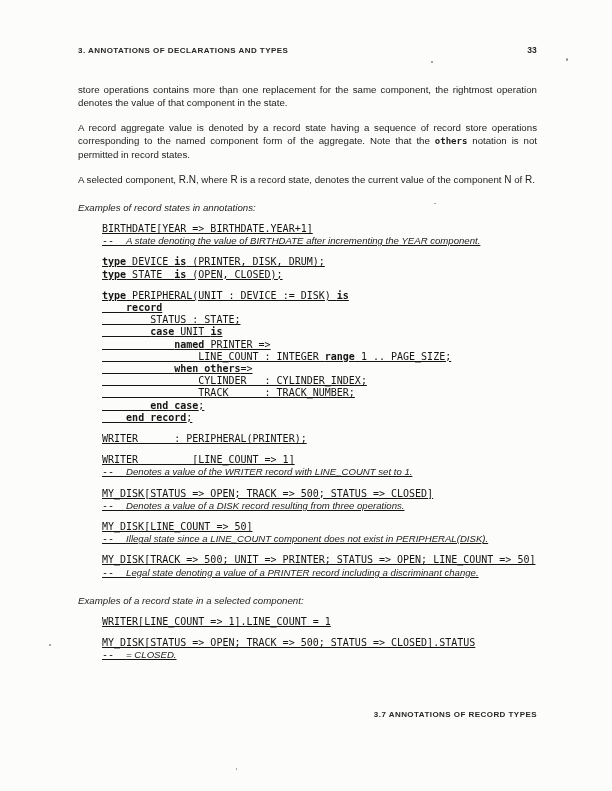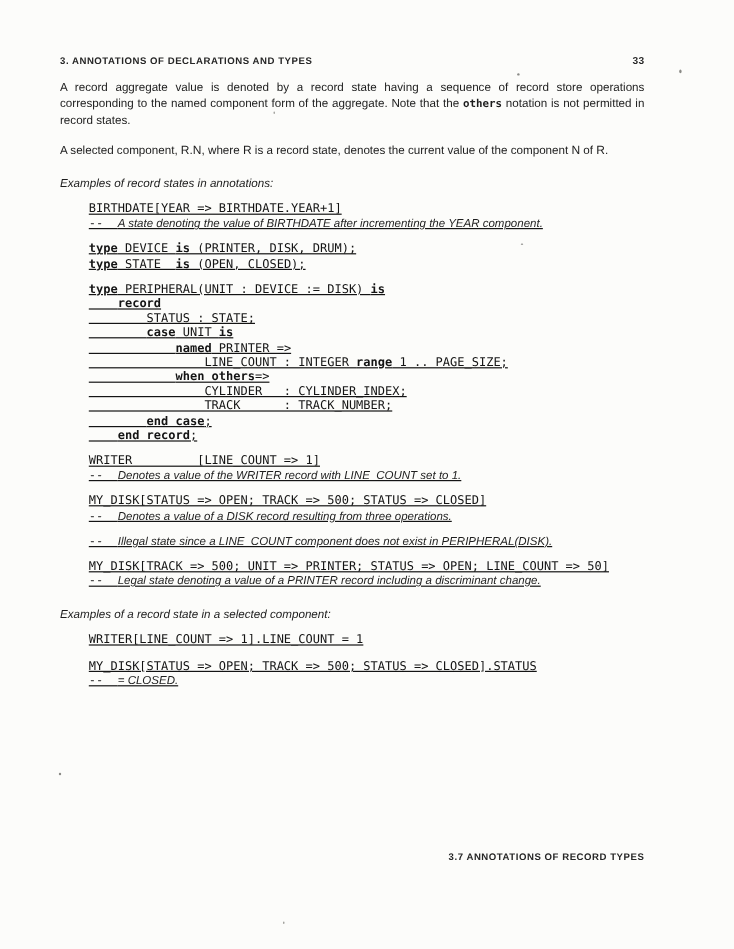--- a/index.html
+++ b/index.html
@@ -5,21 +5,21 @@
   * { margin:0; padding:0; box-sizing:border-box; }
   html,body { background:#ffffff; }
   .page {
     position:relative;
     width:612px; height:791px;
     background:#fcfcfa;
     font-family:"Liberation Sans", sans-serif;
     color:#1c1c1c;
     overflow:hidden;
   }
-  .content { padding:45px 75px 0 50px; }
+  .content { padding:45px 75px 0 78px; }
   .hdr {
     display:flex; justify-content:space-between; align-items:baseline;
     font-size:8px; font-weight:bold; letter-spacing:0.45px; color:#262626;
   }
   .hdr .pageno { font-size:8.5px; letter-spacing:0.2px;margin-left:44px; }
   p.body {
     font-size:9.7px; line-height:13px; text-align:justify;
     color:#1c1c1c; margin-top:12px;
   }
   p.first { margin-top:28px; }
@@ -49,20 +49,21 @@
 <body>
 
 <div class="page">
   <div class="content">
 
     <div class="hdr">
       <span>3. ANNOTATIONS OF DECLARATIONS AND TYPES</span>
       <span class="pageno">33</span>
     </div>
 
+    <p class="body first"><span class="t">store operations contains more than one replacement for the same component, the rightmost operation denotes the value of that component in the state.</span></p>
 
     <p class="body"><span class="t">A record aggregate value is denoted by a record state having a sequence of record store operations corresponding to the named component form of the aggregate.  Note that the </span><span class="b">others</span><span class="t"> notation is not permitted in record states.</span></p>
 
     <p class="body"><span class="t">A selected component, </span><span class="m">R.N</span><span class="t">, where </span><span class="m">R</span><span class="t"> is a record state, denotes the current value of the component </span><span class="m">N</span><span class="t"> of </span><span class="m">R</span><span class="t">.</span></p>
 
     <div class="lead">Examples of record states in annotations:</div>
 
     <div class="code">
         <div class="cl"><span class="p">BIRTHDATE[YEAR =&gt; BIRTHDATE.YEAR+1]</span></div>
         <div class="cl"><span class="d">--  </span><span class="c">A state denoting the value of BIRTHDATE after incrementing the YEAR component.</span></div>
@@ -81,33 +82,35 @@
         <div class="cl"><span class="p">            </span><span class="k">named</span><span class="p"> PRINTER =&gt;</span></div>
         <div class="cl"><span class="p">                LINE_COUNT : INTEGER </span><span class="k">range</span><span class="p"> 1 .. PAGE_SIZE;</span></div>
         <div class="cl"><span class="p">            </span><span class="k">when others</span><span class="p">=&gt;</span></div>
         <div class="cl"><span class="p">                CYLINDER   : CYLINDER_INDEX;</span></div>
         <div class="cl"><span class="p">                TRACK      : TRACK_NUMBER;</span></div>
         <div class="cl"><span class="p">        </span><span class="k">end case</span><span class="p">;</span></div>
         <div class="cl"><span class="p">    </span><span class="k">end record</span><span class="p">;</span></div>
       </div>
 
     <div class="code">
+        <div class="cl"><span class="p">WRITER      : PERIPHERAL(PRINTER);</span></div>
       </div>
 
     <div class="code">
         <div class="cl"><span class="p">WRITER         [LINE_COUNT =&gt; 1]</span></div>
         <div class="cl"><span class="d">--  </span><span class="c">Denotes a value of the WRITER record with LINE_COUNT set to 1.</span></div>
       </div>
 
     <div class="code">
         <div class="cl"><span class="p">MY_DISK[STATUS =&gt; OPEN; TRACK =&gt; 500; STATUS =&gt; CLOSED]</span></div>
         <div class="cl"><span class="d">--  </span><span class="c">Denotes a value of a DISK record resulting from three operations.</span></div>
       </div>
 
     <div class="code">
+        <div class="cl"><span class="p">MY_DISK[LINE_COUNT =&gt; 50]</span></div>
         <div class="cl"><span class="d">--  </span><span class="c">Illegal state since a LINE_COUNT component does not exist in PERIPHERAL(DISK).</span></div>
       </div>
 
     <div class="code">
         <div class="cl"><span class="p">MY_DISK[TRACK =&gt; 500; UNIT =&gt; PRINTER; STATUS =&gt; OPEN; LINE_COUNT =&gt; 50]</span></div>
         <div class="cl"><span class="d">--  </span><span class="c">Legal state denoting a value of a PRINTER record including a discriminant change.</span></div>
       </div>
 
     <div class="lead">Examples of a record state in a selected component:</div>
 

